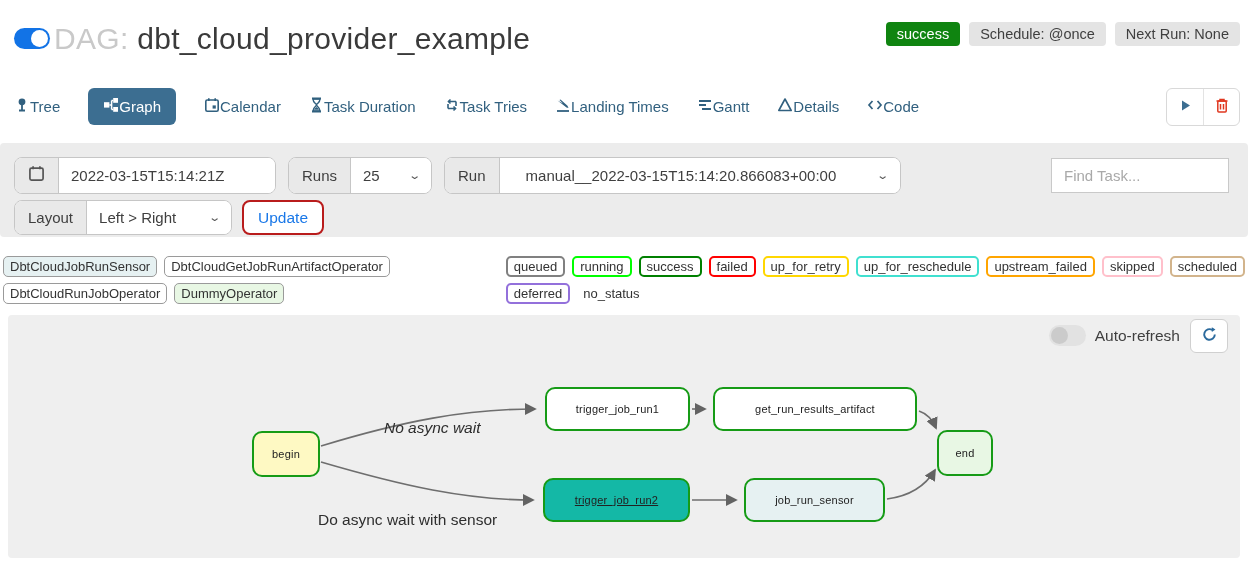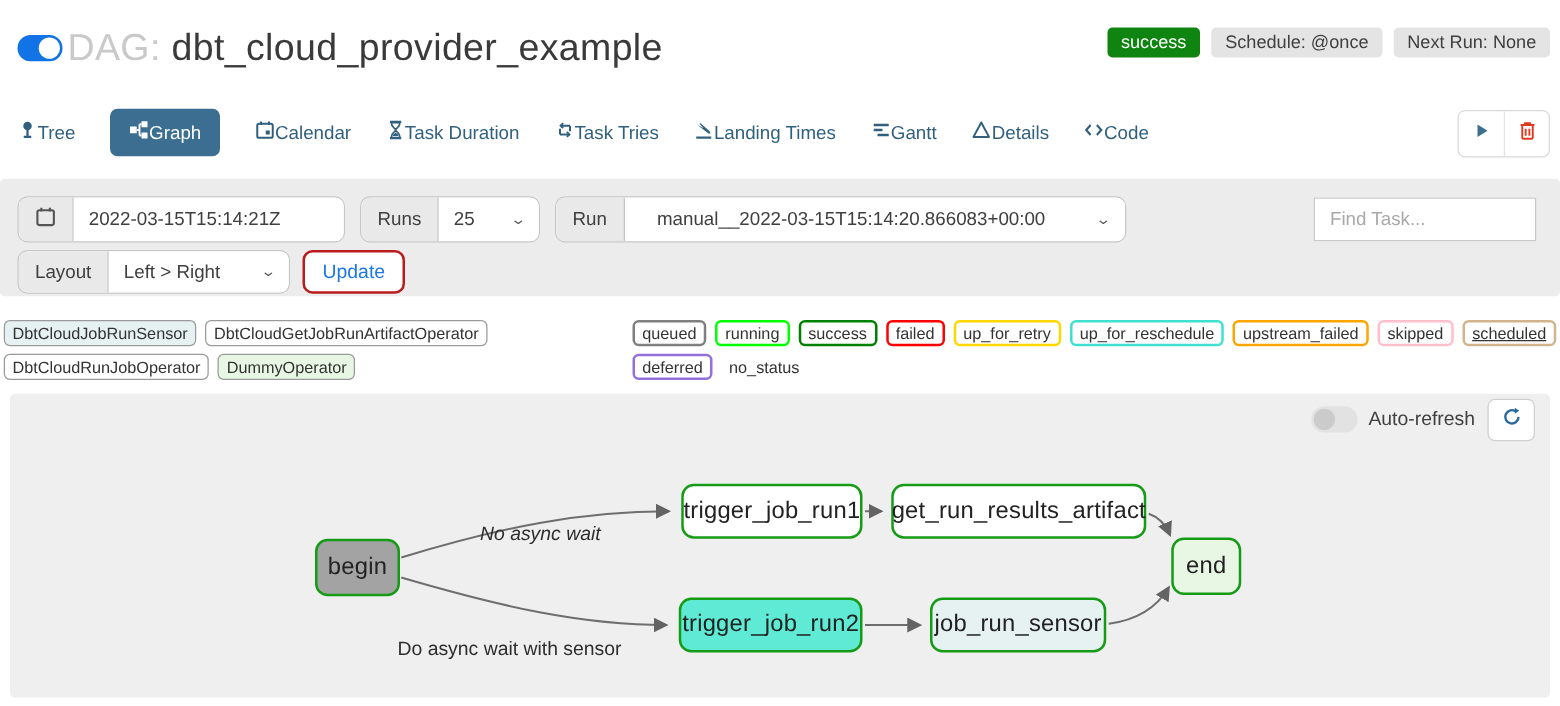--- a/index.html
+++ b/index.html
@@ -72,21 +72,21 @@
   #autorefresh { position:absolute; right:60px; top:10px; display:flex; align-items:center; gap:9px; }
   .ar-toggle { width:37px; height:21px; border-radius:11px; background:#e2e2e2; position:relative; cursor:pointer; }
   .ar-toggle .knob { position:absolute; left:2px; top:2px; width:17px; height:17px;
     border-radius:50%; background:#cbcbcb; }
   .ar-label { font-size:15.5px; color:#3f3f3f; }
   .refresh-btn { position:absolute; right:12px; top:4px; width:38px; height:34px;
     background:#fff; border:1px solid #d0d0d0; border-radius:6px; display:flex;
     align-items:center; justify-content:center; cursor:pointer; }
   #edges { position:absolute; left:0; top:0; }
   .node { position:absolute; border:2.5px solid #169b16; border-radius:10px;
-    display:flex; align-items:center; justify-content:center; font-size:19px;
+    display:flex; align-items:center; justify-content:center; font-size:11px;
     color:#222; letter-spacing:.2px; cursor:pointer; white-space:nowrap; }
   .edge-label { position:absolute; font-size:15.5px; color:#2e2e2e; white-space:nowrap; }
 </style>
 </head>
 <body>
 
 <div id="header">
   <div class="dag-toggle">
       <div class="knob"></div>
     </div>
@@ -237,21 +237,21 @@
   <div id="status-legend">
       <div class="legend-row">
         <span class="status-badge" style="border-color: rgb(128, 128, 128);">queued</span>
         <span class="status-badge" style="border-color: rgb(0, 255, 0);">running</span>
         <span class="status-badge" style="border-color: rgb(0, 128, 0);">success</span>
         <span class="status-badge" style="border-color: rgb(255, 0, 0);">failed</span>
         <span class="status-badge" style="border-color: rgb(255, 215, 0);">up_for_retry</span>
         <span class="status-badge" style="border-color: rgb(64, 224, 208);">up_for_reschedule</span>
         <span class="status-badge" style="border-color: rgb(255, 165, 0);">upstream_failed</span>
         <span class="status-badge" style="border-color: rgb(255, 192, 203);">skipped</span>
-        <span class="status-badge" style="border-color: rgb(210, 180, 140); text-decoration: underline;">scheduled</span>
+        <span class="status-badge" style="border-color: rgb(210, 180, 140);">scheduled</span>
       </div>
       <div class="legend-row">
         <span class="status-badge" style="border-color: rgb(147, 112, 219);">deferred</span>
         <span class="status-badge plain">no_status</span>
       </div>
     </div>
 </div>
 
 <div id="graph-panel">
   <div id="autorefresh">
@@ -275,24 +275,24 @@
     <g fill="none" stroke="#6e6e6e" stroke-width="1.6" marker-end="url(#arrow)">
       <path d="M313,131 C395,106 458,94 527,94"></path>
       <path d="M313,147 C395,171 458,185 525,185"></path>
       <path d="M684,94 L697,94"></path>
       <path d="M911,96 C920,99 925,106 928,113"></path>
       <path d="M684,185 L728,185"></path>
       <path d="M879,184 C902,181 918,170 927,155"></path>
     </g>
   </svg>
   <div id="nodes">
-      <div class="node" style="left: 244px; top: 116px; width: 68px; height: 46px; background: #a3a3a3;">begin</div>
+      <div class="node" style="left: 244px; top: 116px; width: 68px; height: 46px; background: #fef9c3;">begin</div>
       <div class="node" style="left: 537px; top: 72px; width: 145px; height: 44px; background: rgb(255, 255, 255);">trigger_job_run1</div>
       <div class="node" style="left: 705px; top: 72px; width: 204px; height: 44px; background: rgb(255, 255, 255);">get_run_results_artifact</div>
-      <div class="node" style="left: 535px; top: 163px; width: 147px; height: 44px; background: #5eead4;">trigger_job_run2</div>
+      <div class="node" style="left: 535px; top: 163px; width: 147px; height: 44px; background: #14b8a6; text-decoration: underline;">trigger_job_run2</div>
       <div class="node" style="left: 736px; top: 163px; width: 141px; height: 44px; background: rgb(230, 241, 242);">job_run_sensor</div>
       <div class="node" style="left: 929px; top: 115px; width: 56px; height: 46px; background: rgb(232, 247, 228);">end</div>
     </div>
   <div id="edge-labels">
       <div class="edge-label" style="left: 376px; top: 104px; font-style: italic;">No async wait</div>
       <div class="edge-label" style="left: 310px; top: 196px;">Do async wait with sensor</div>
     </div>
 </div>
 
 </body></html>

